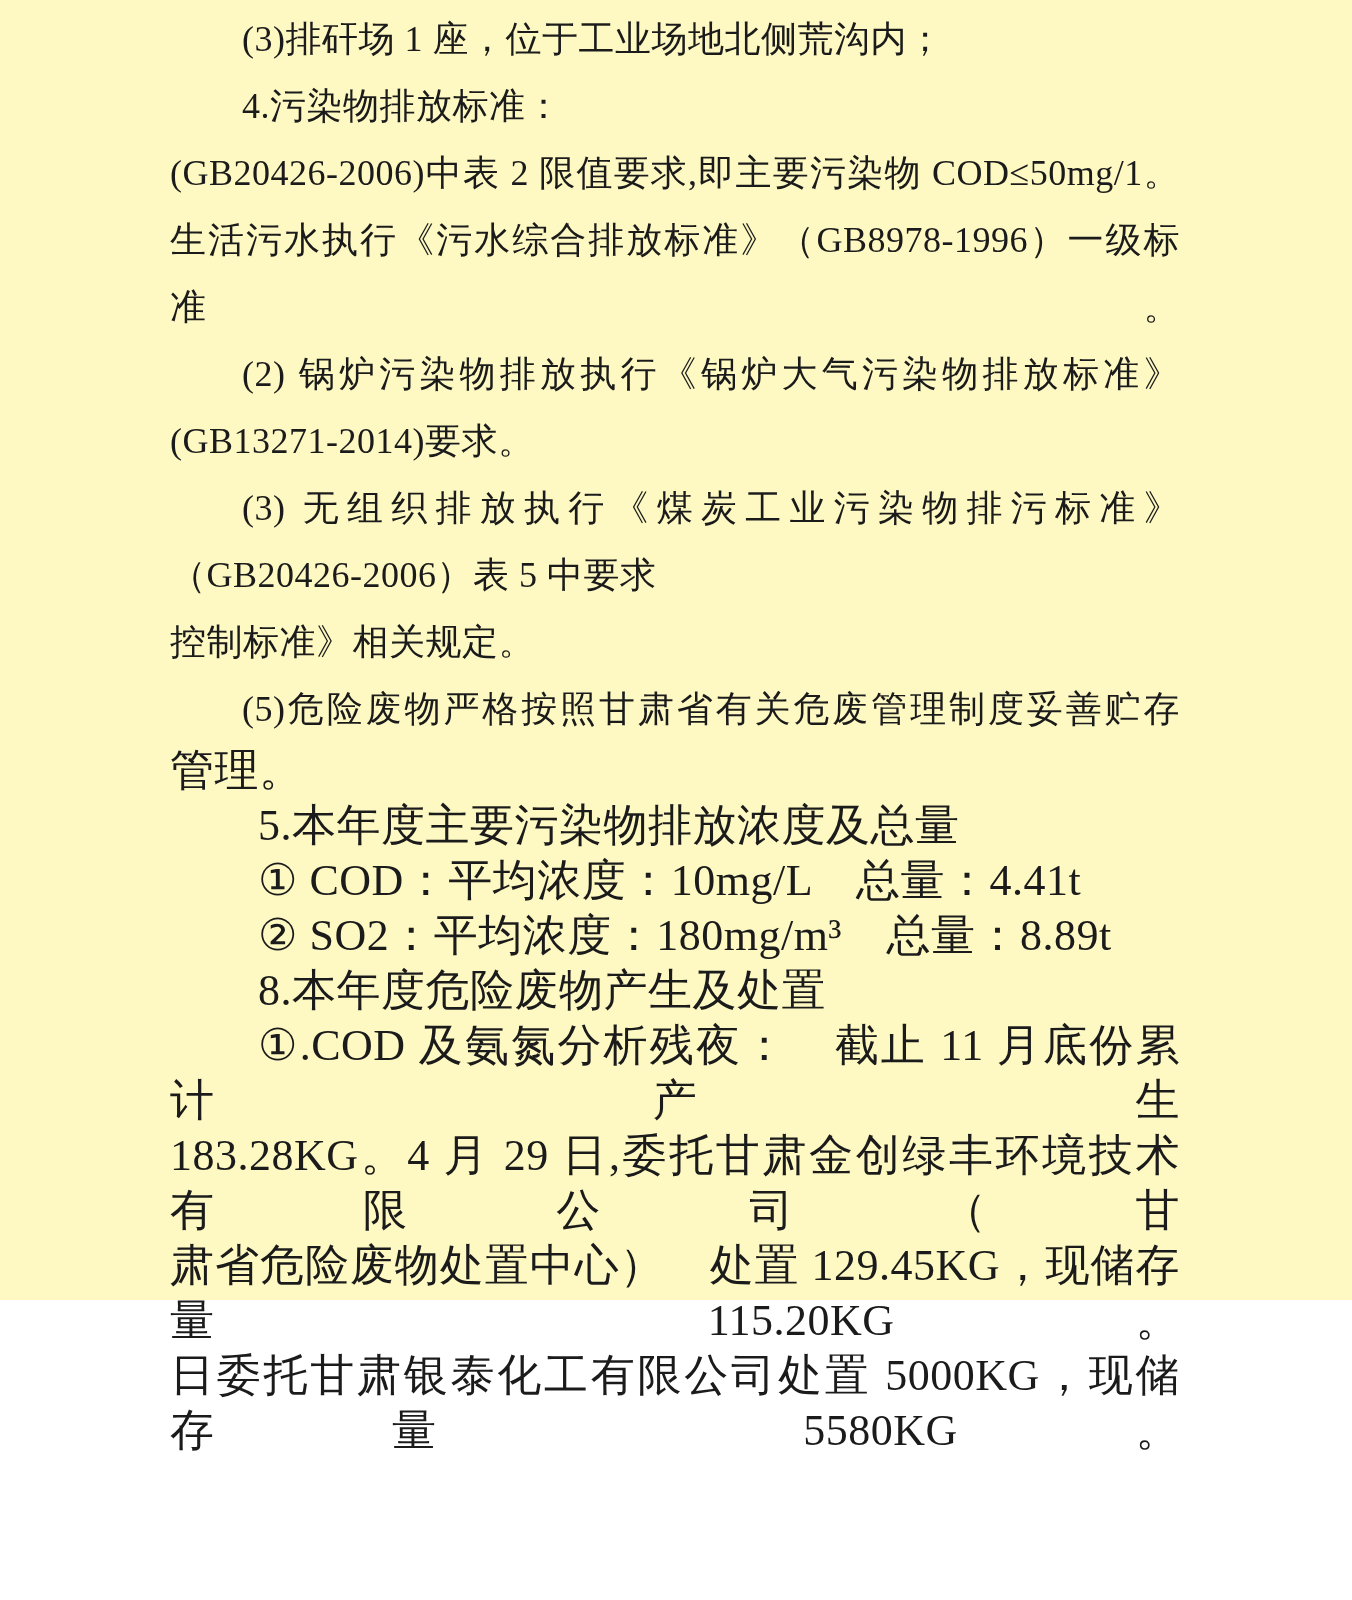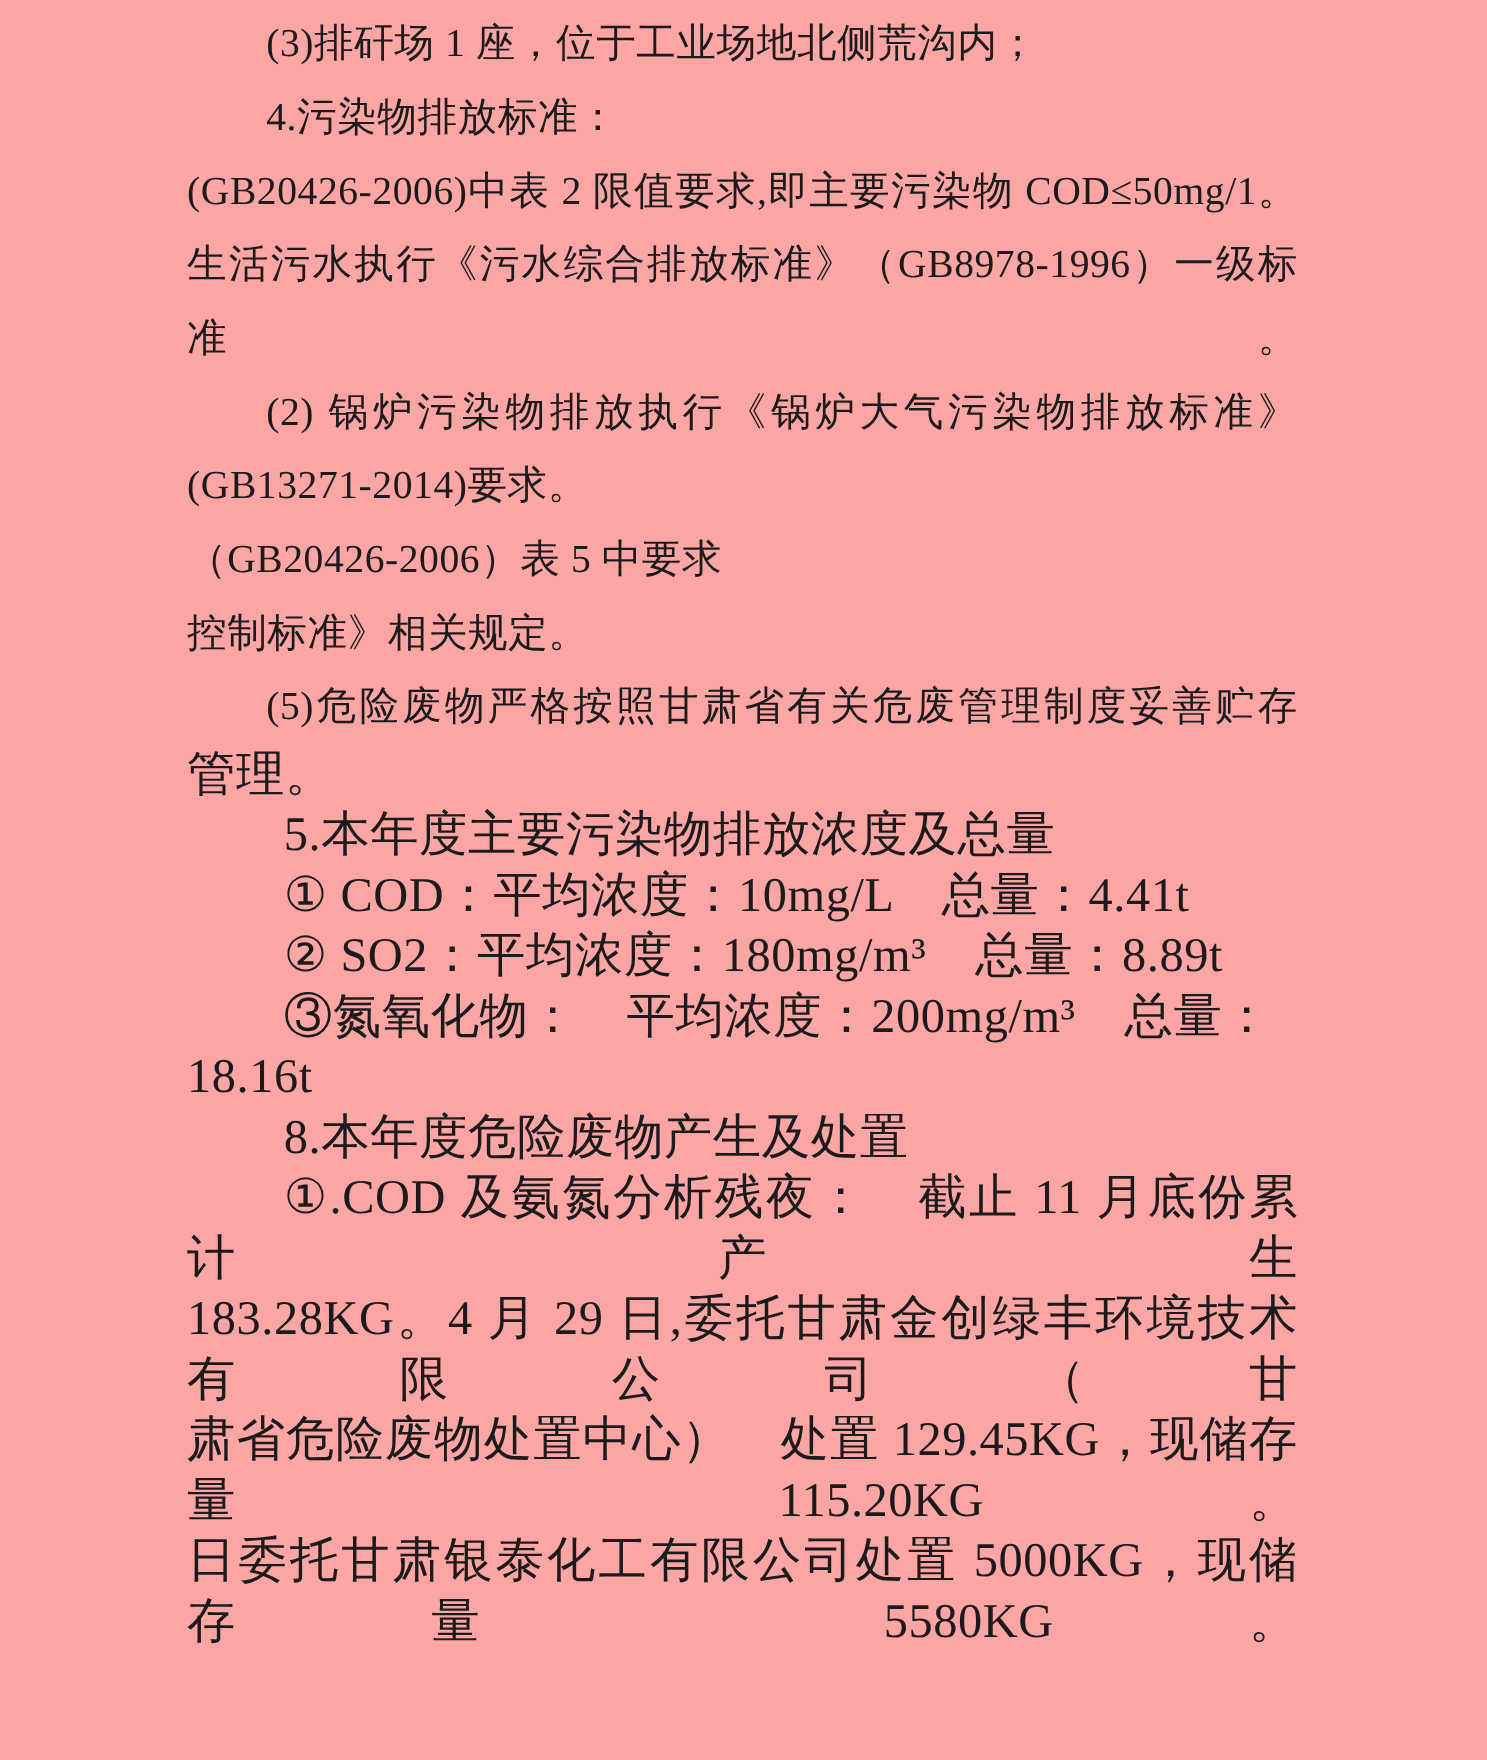--- a/index.html
+++ b/index.html
@@ -6,23 +6,23 @@
     margin: 0;
     padding: 0;
     background: #ffffff;
     width: 1352px;
     height: 1600px;
     overflow: hidden;
   }
   .page {
     box-sizing: border-box;
     width: 1352px;
-    height: 1600px;
+    height: 1300px;
     padding: 6px 172px 0 170px;
-    background: #fca5a5;
+    background: #fef9c3;
     color: #1b1b1b;
     font-family: "Liberation Serif", "DejaVu Serif", serif;
   }
   .block-a .ln {
     font-size: 36px;
     line-height: 67px;
     letter-spacing: 0.5px;
   }
   .block-b .ln {
     font-size: 44px;
@@ -45,31 +45,31 @@
 
 <div class="page">
 
   <div class="block-a">
     <div class="ln ind">(3)排矸场 1 座，位于工业场地北侧荒沟内；</div>
     <div class="ln ind">4.污染物排放标准：</div>
     <div class="ln just">(GB20426-2006)中表 2 限值要求,即主要污染物 COD≤50mg/1。</div>
     <div class="ln just">生活污水执行《污水综合排放标准》（GB8978-1996）一级标准。</div>
     <div class="ln ind just">(2) 锅炉污染物排放执行《锅炉大气污染物排放标准》</div>
     <div class="ln">(GB13271-2014)要求。</div>
+    <div class="ln ind just">(3) 无组织排放执行《煤炭工业污染物排污标准》</div>
     <div class="ln">（GB20426-2006）表 5 中要求</div>
     <div class="ln">控制标准》相关规定。</div>
     <div class="ln ind just">(5)危险废物严格按照甘肃省有关危废管理制度妥善贮存</div>
   </div>
 
   <div class="block-b">
     <div class="ln">管理。</div>
     <div class="ln ind">5.本年度主要污染物排放浓度及总量</div>
     <div class="ln ind">① COD：平均浓度：10mg/L　总量：4.41t</div>
     <div class="ln ind">② SO2：平均浓度：180mg/m³　总量：8.89t</div>
-    <div class="ln ind">③氮氧化物：　平均浓度：200mg/m³　总量：18.16t</div>
     <div class="ln ind">8.本年度危险废物产生及处置</div>
     <div class="ln ind just">①.COD 及氨氮分析残夜：　截止 11 月底份累计产生</div>
     <div class="ln just">183.28KG。4 月 29 日,委托甘肃金创绿丰环境技术有限公司（甘</div>
     <div class="ln just">肃省危险废物处置中心）　处置 129.45KG，现储存量 115.20KG。</div>
     <div class="ln just">日委托甘肃银泰化工有限公司处置 5000KG，现储存量 5580KG。</div>
 
   </div>
 
 </div>
 

